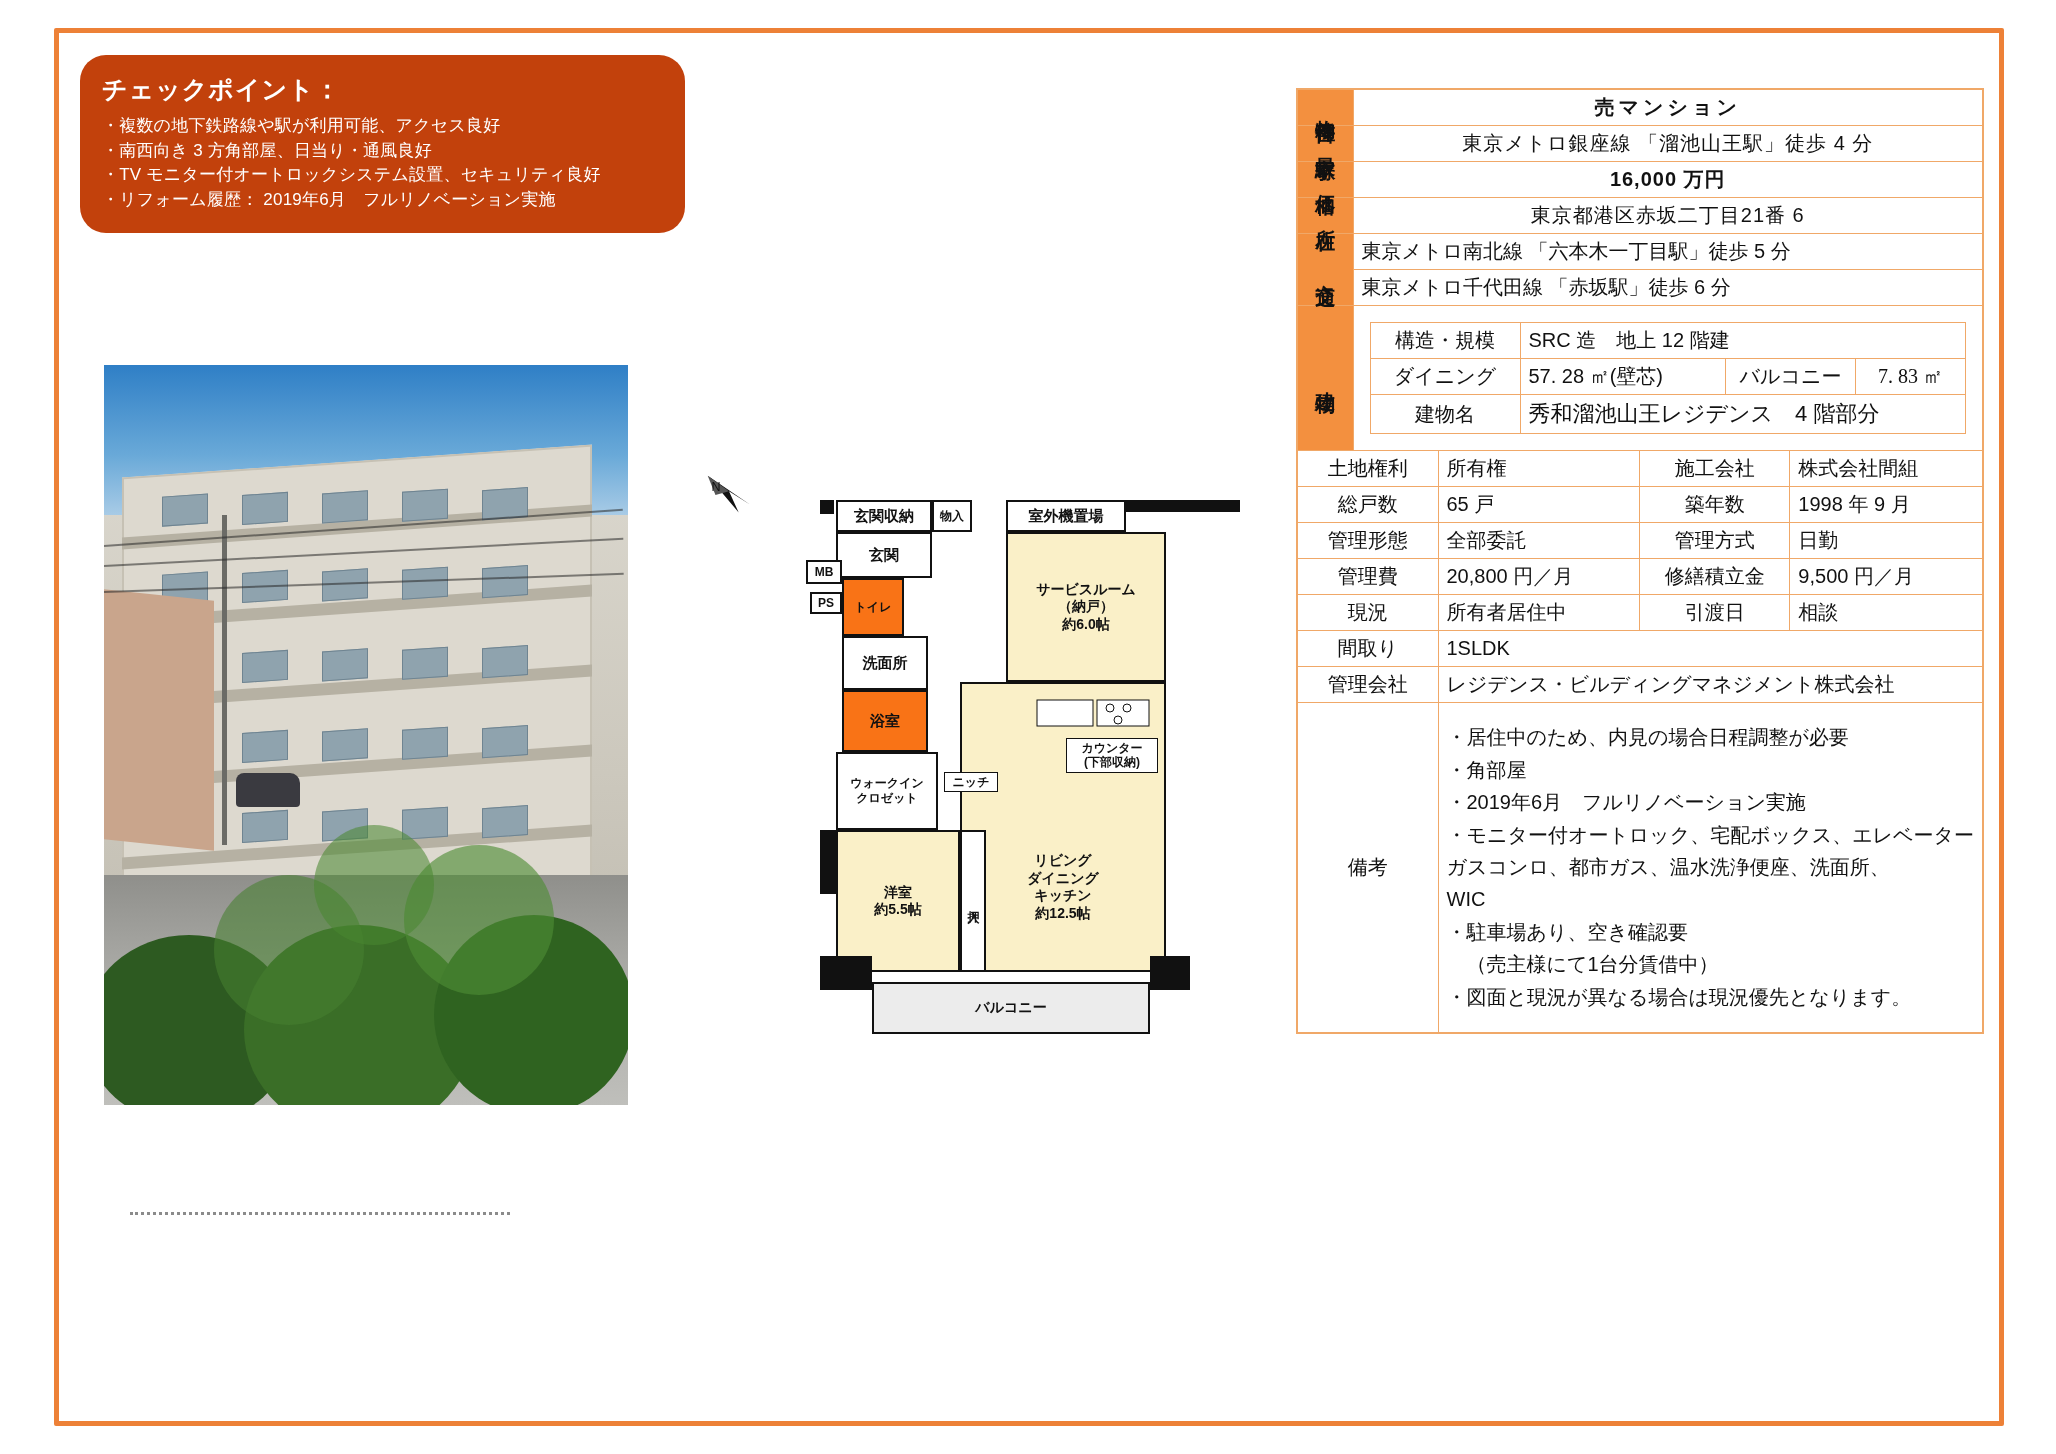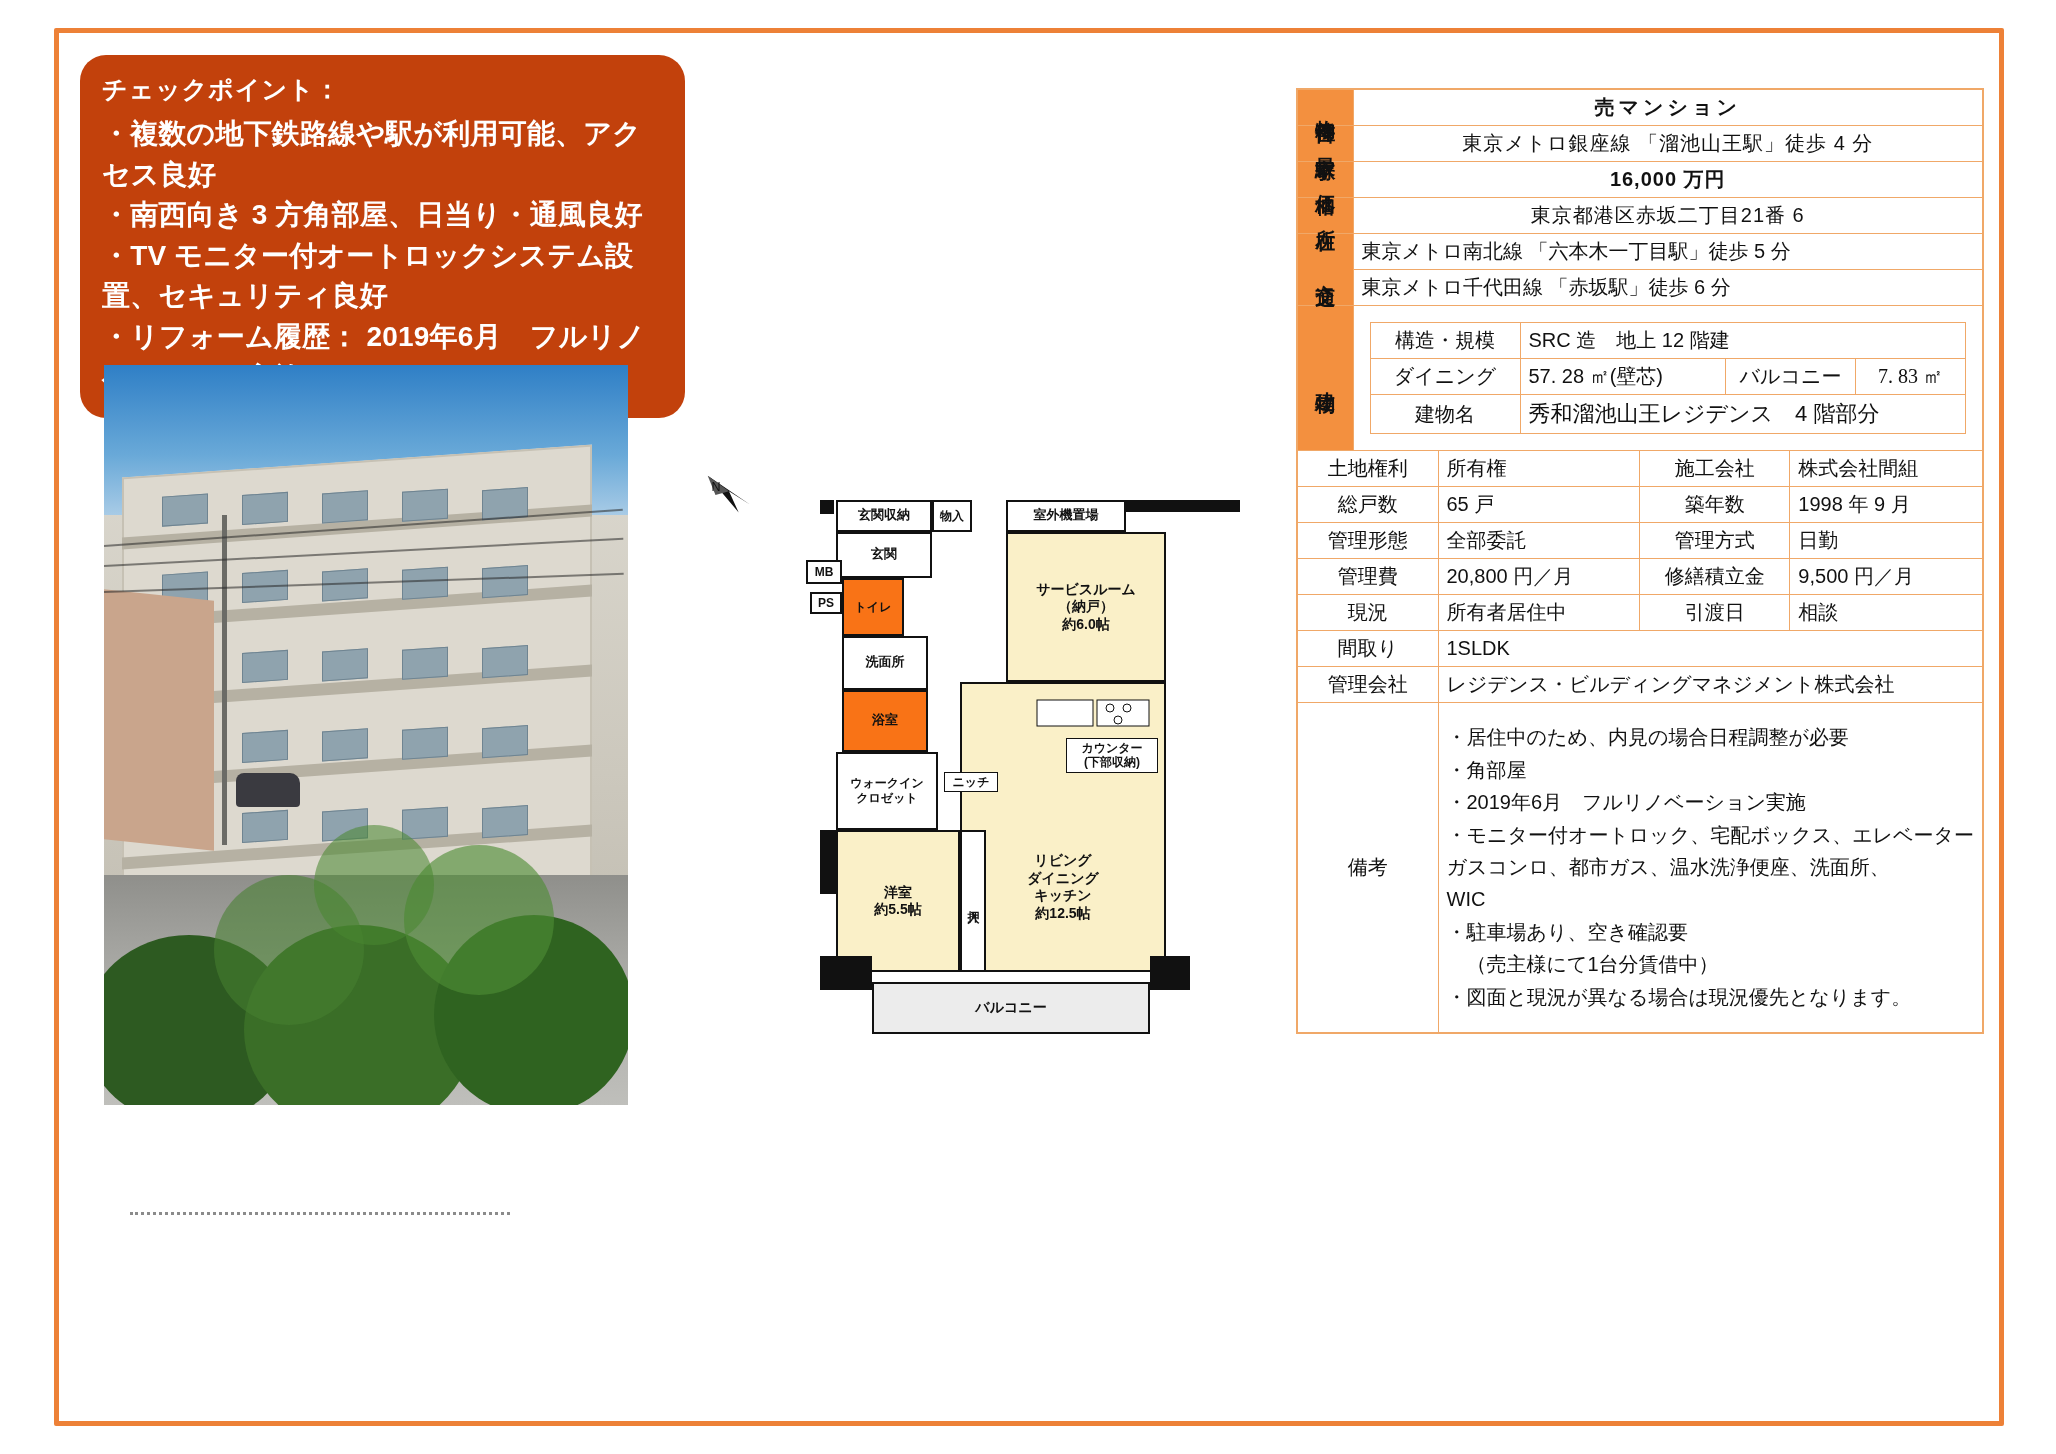--- a/index.html
+++ b/index.html
@@ -34,22 +34,22 @@
     padding: 18px 22px 20px 22px;
     color: #ffffff;
   }
   .checkpoint .cp-title {
     font-size: 25px;
     font-weight: bold;
     letter-spacing: 1px;
     margin-bottom: 8px;
   }
   .checkpoint .cp-line {
-    font-size: 28px;
-    font-weight: bold;
+    font-size: 17px;
+    font-weight: normal;
     line-height: 1.45;
     letter-spacing: 0.2px;
   }
 
   
   .photo-wrap {
     position: absolute;
     left: 104px; top: 365px;
     width: 524px; height: 740px;
     overflow: hidden;
@@ -147,21 +147,21 @@
     font-size: 14px; font-weight: bold; color: #111; line-height: 1.25;
   }
   .fp-white { background: #ffffff; }
   .fp-blue { background: #f97316; }
   .fp-gray { background: #ECECEC; }
   .fp-lbl {
     position: absolute;
     font-size: 13px; font-weight: bold; color: #111;
     text-align: center; line-height: 1.2;
   }
-  .fp-small { font-size: 13px; font-family: Liberation Mono, monospace; }
+  .fp-small { font-size: 15px; }
   .fp-tiny { font-size: 12px; }
   .fp-black {
     position: absolute; background: #111;
   }
 
   
   .spec {
     position: absolute;
     left: 1296px; top: 88px;
     width: 688px;

